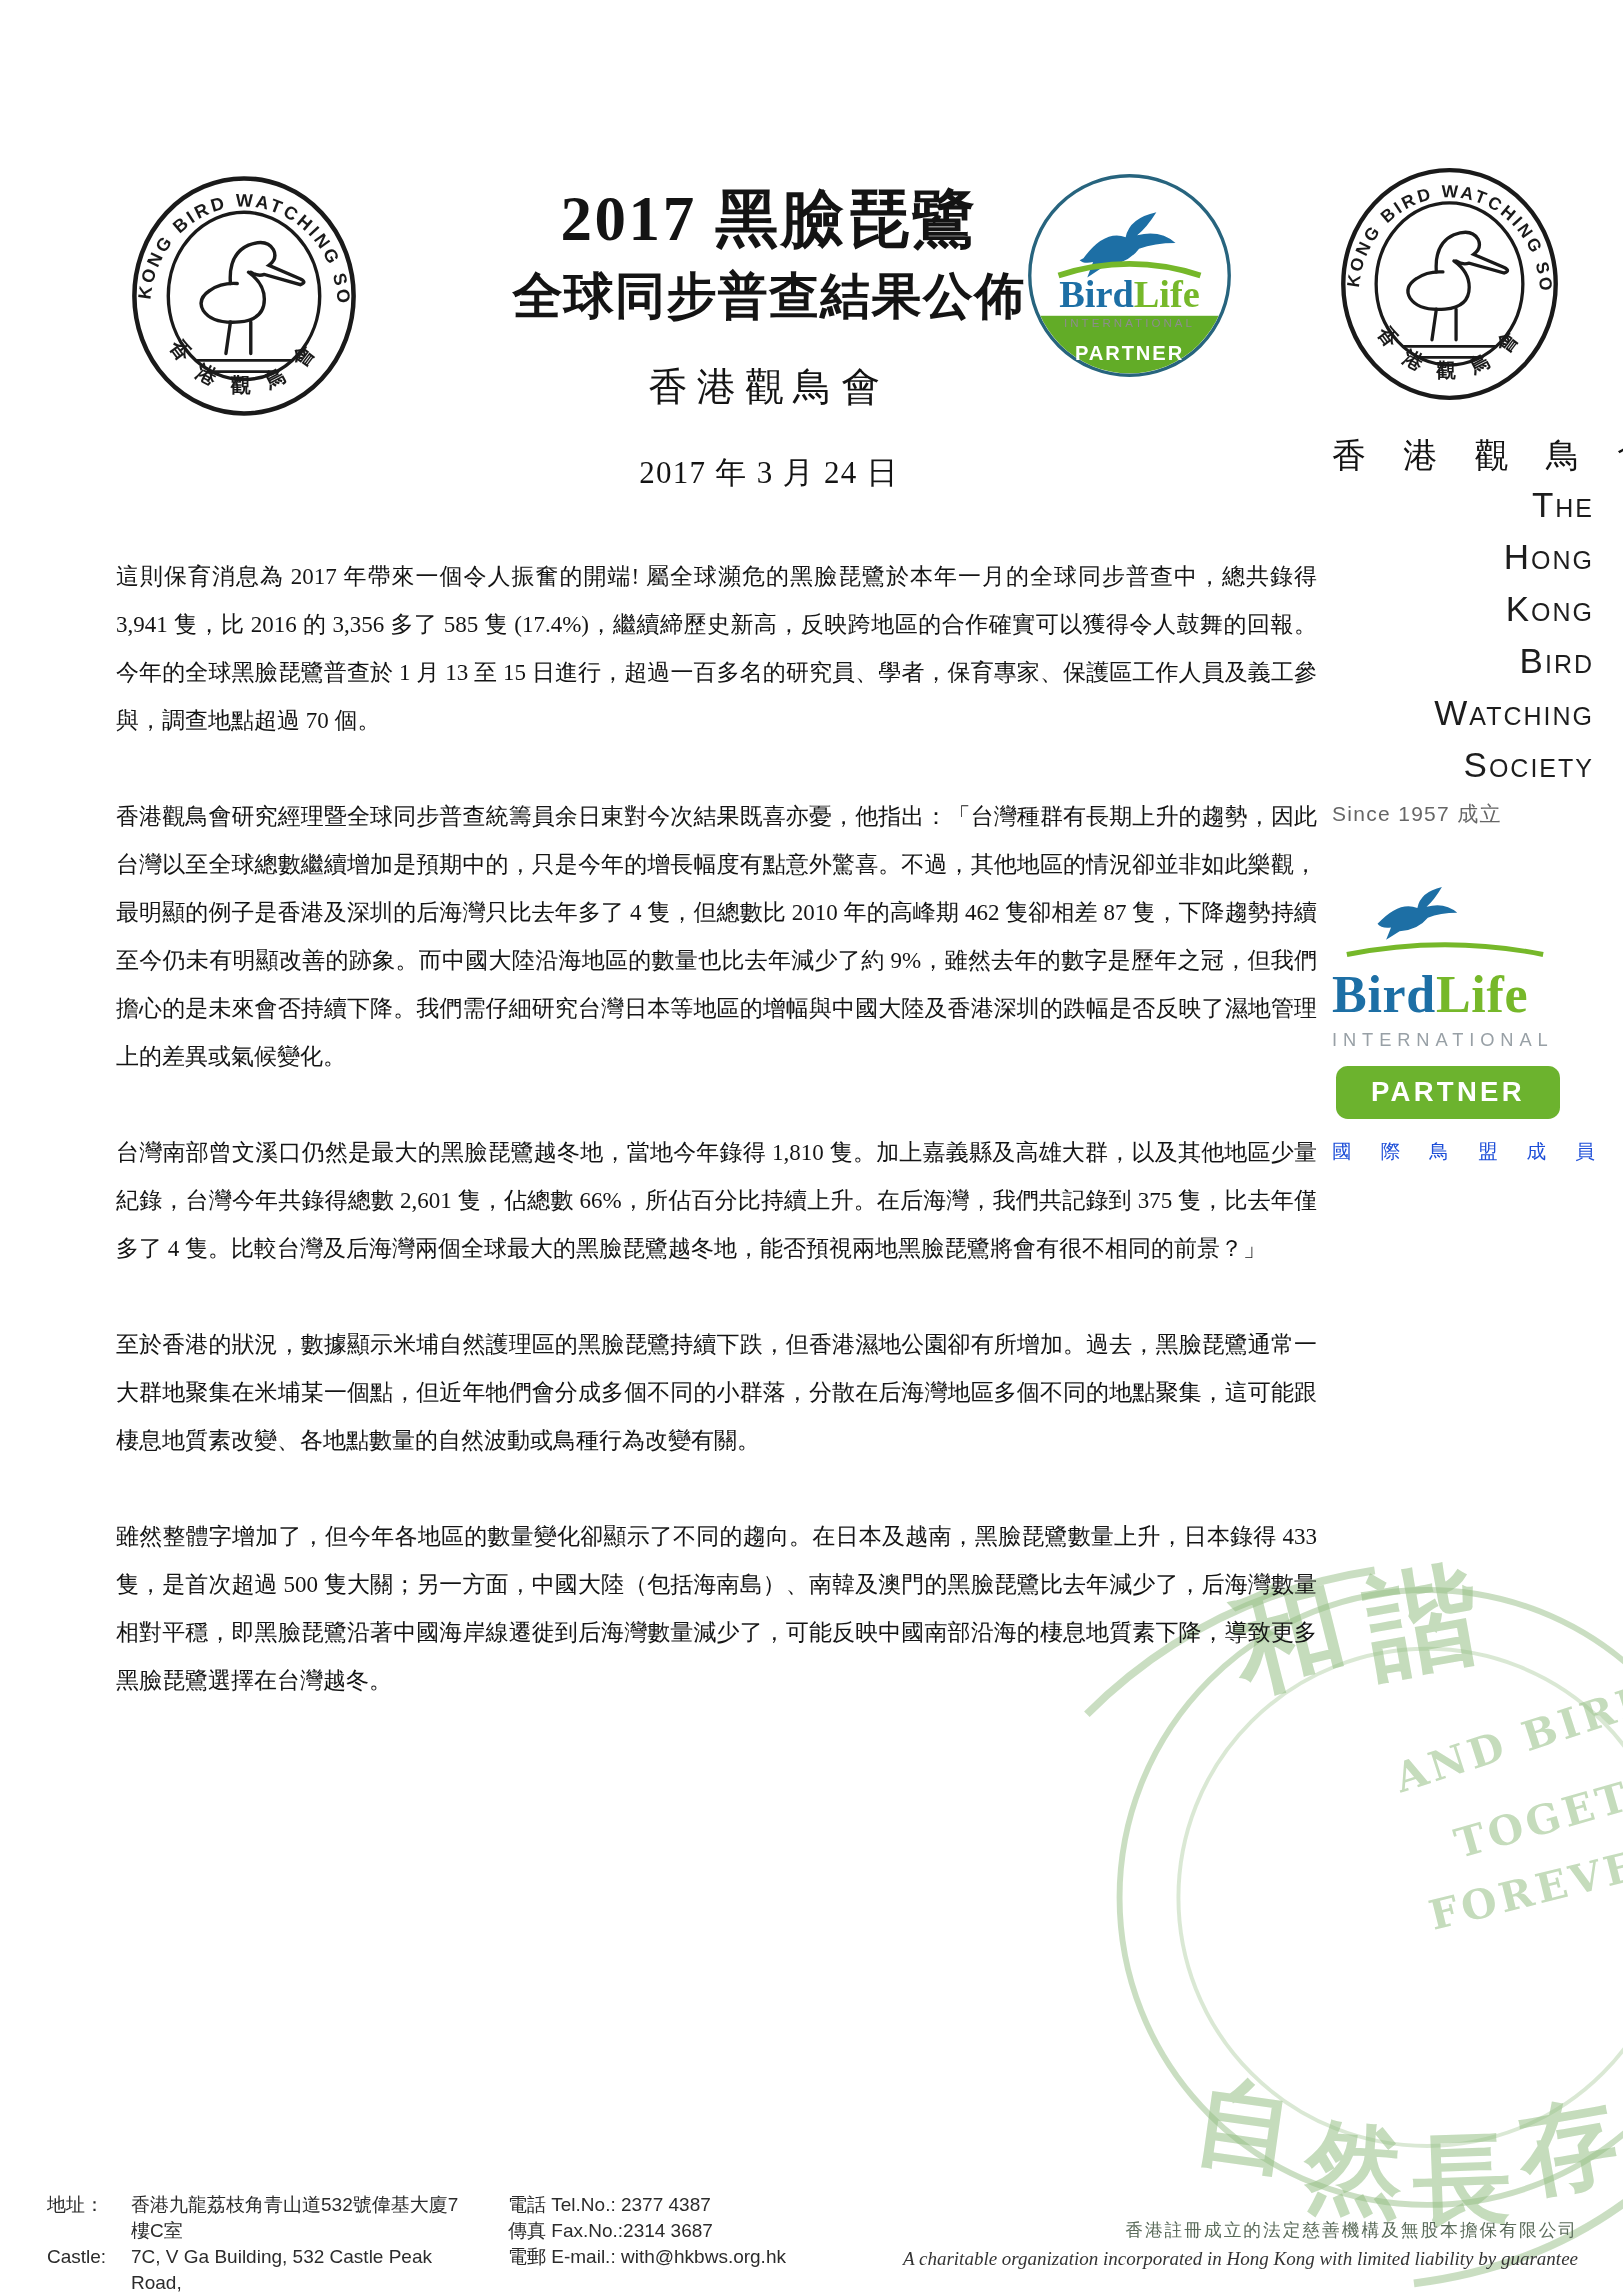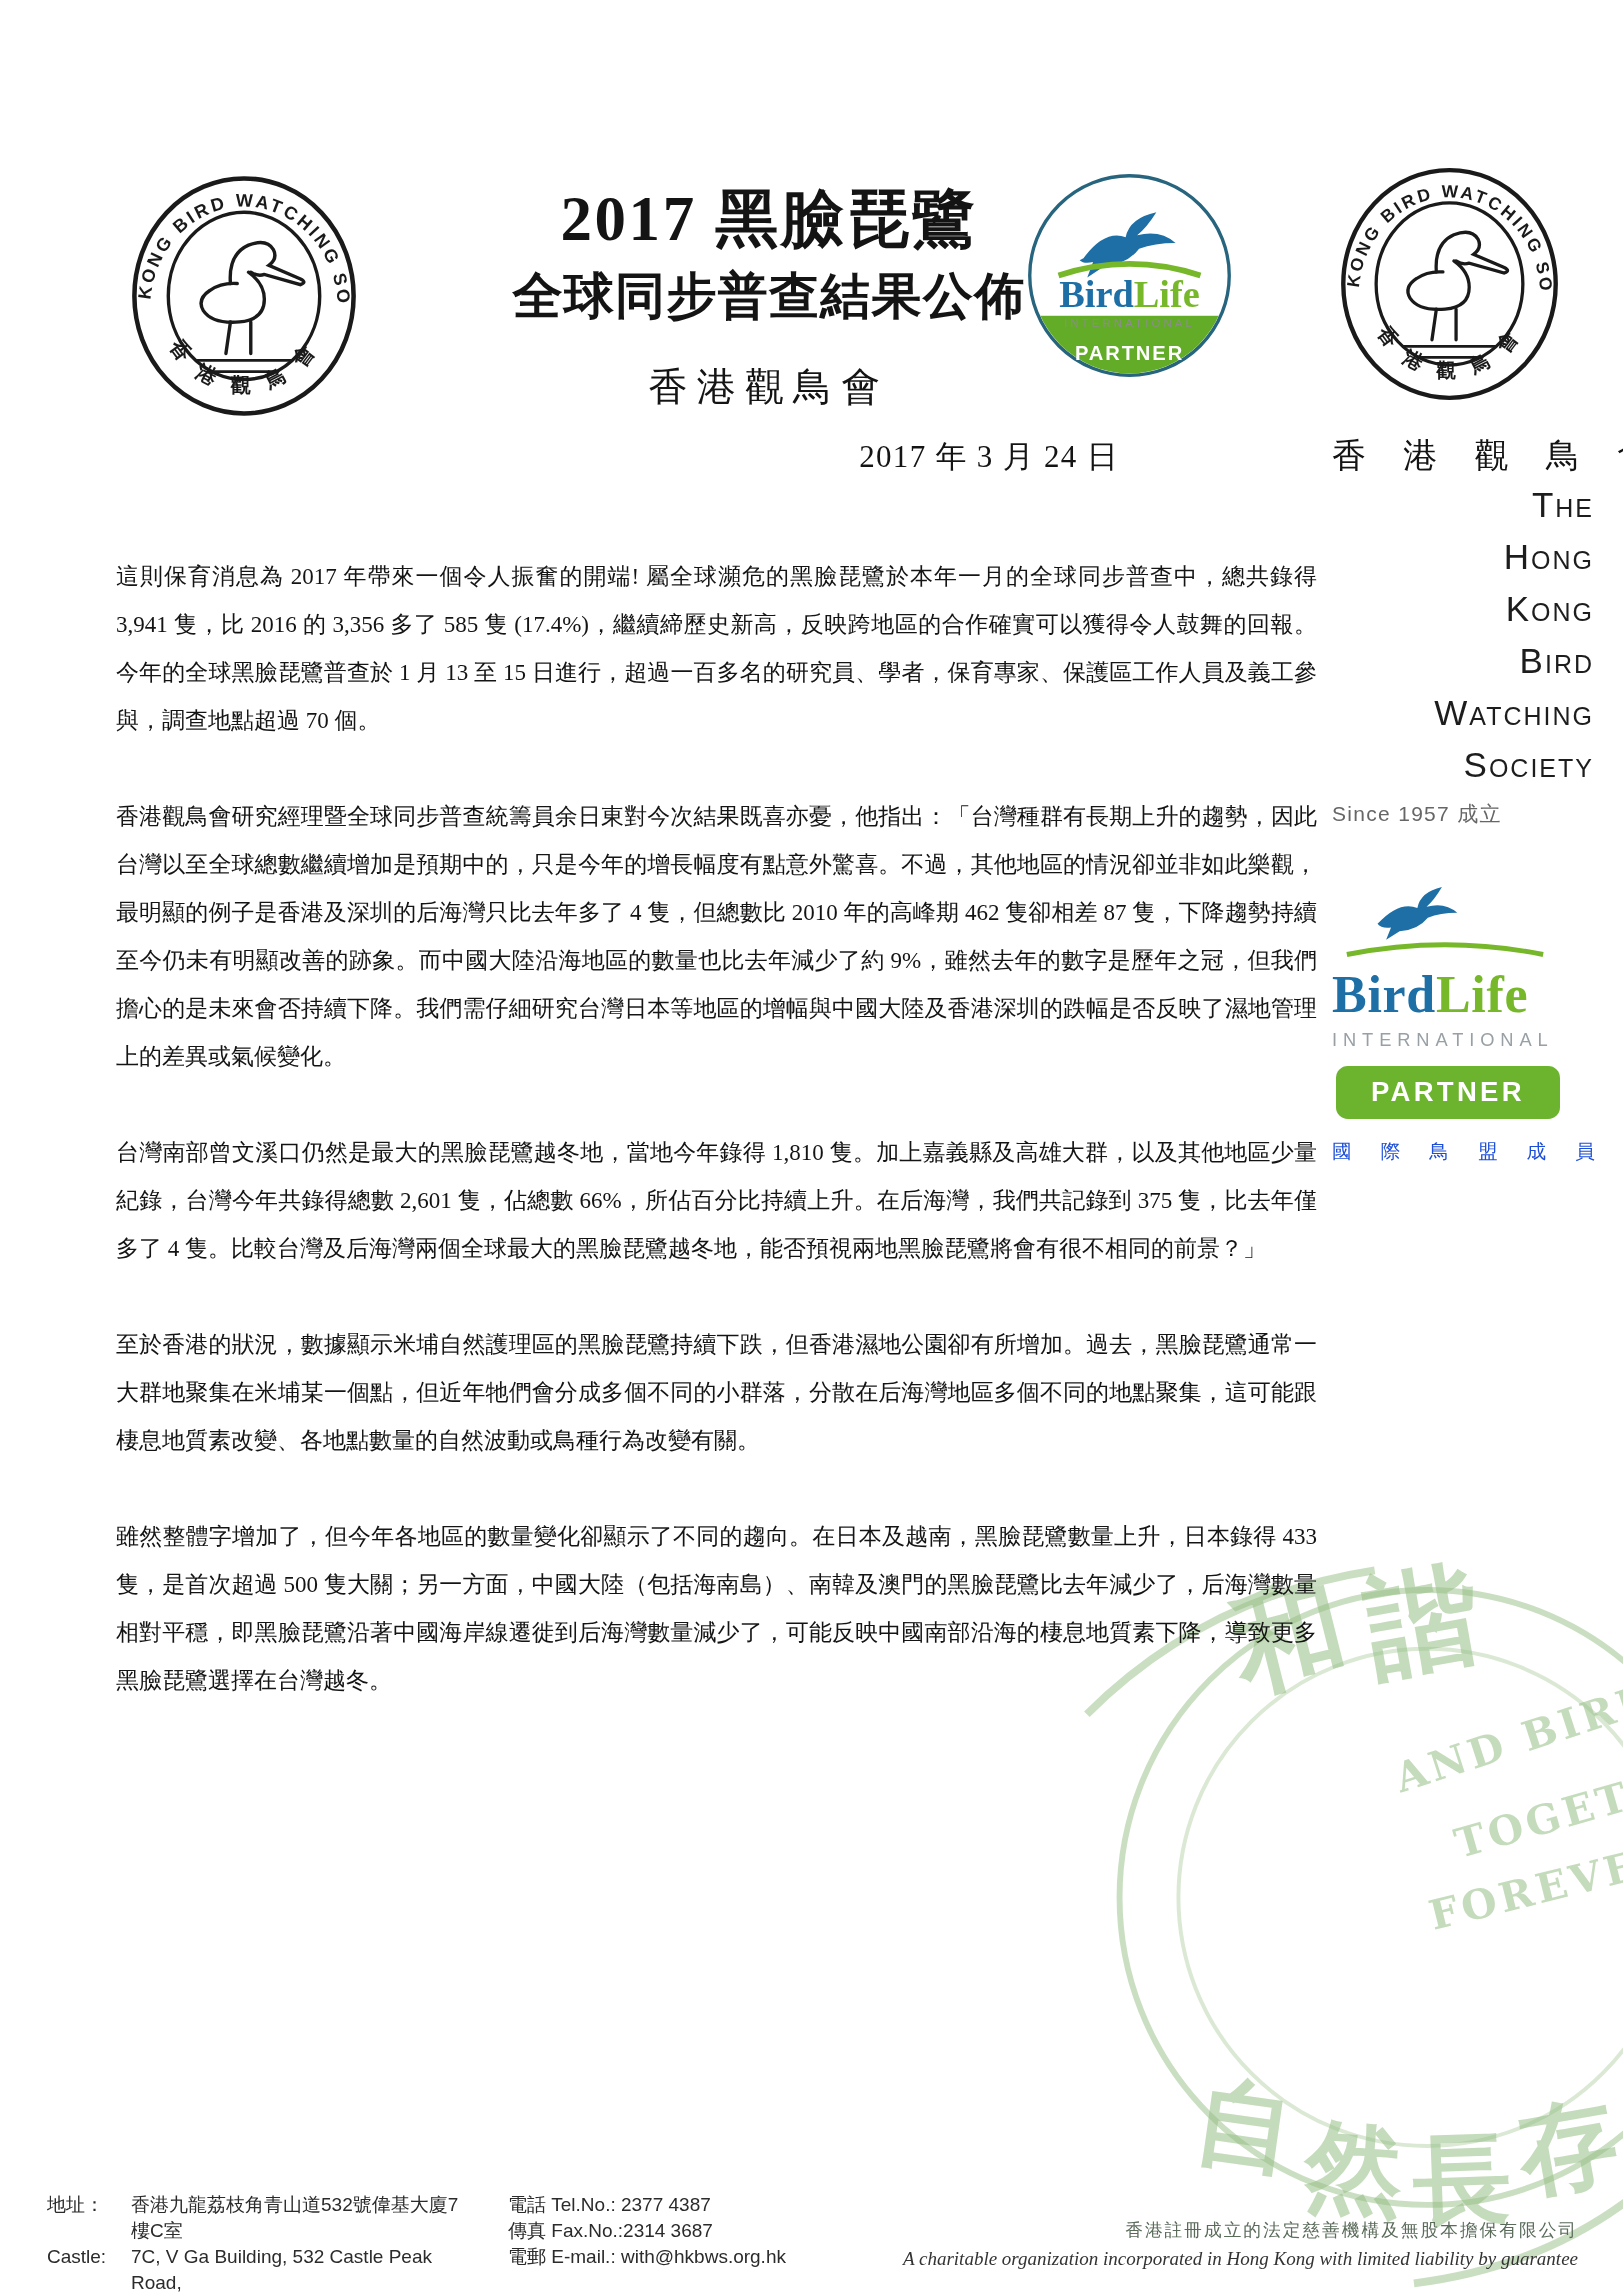--- a/index.html
+++ b/index.html
@@ -12,21 +12,21 @@
     font-family:"Liberation Serif","DejaVu Serif",serif;
     color:#141414;
   }
   
   .seal-left{position:absolute;left:131px;top:173px;width:226px;height:247px;z-index:2;}
   .seal-svg{width:100%;height:100%;}
   .title-block{position:absolute;left:419px;top:185px;width:700px;text-align:center;z-index:2;}
   .doc-title{font-size:63px;font-weight:700;letter-spacing:2.6px;line-height:1.1;}
   .doc-subtitle{font-size:50px;font-weight:600;margin-top:9.2px;letter-spacing:1.3px;}
   .doc-org{font-size:39px;margin-top:30px;letter-spacing:9.2px;}
-  .doc-date{font-size:31px;margin-top:22px;letter-spacing:1.3px;text-align:right;}
+  .doc-date{font-size:31px;margin-top:38px;letter-spacing:1.3px;}
   .badge-center{position:absolute;left:1024px;top:170px;width:211px;height:211px;z-index:2;}
   
   .sidebar{position:absolute;left:1332px;top:164px;width:262px;z-index:2;}
   .seal-right{width:219px;height:241px;margin-left:7.9px;}
   .sb-cn{font-size:34px;letter-spacing:14.4px;margin-top:26px;white-space:nowrap;}
   .sb-en{font-family:"Liberation Sans","DejaVu Sans",sans-serif;font-weight:500;
          font-variant:small-caps;font-size:35px;line-height:52px;letter-spacing:2px;color:#1d1d1d;text-align:right;}
   .sb-since{font-family:"Liberation Sans",sans-serif;font-size:21px;color:#666;margin-top:9.2px;letter-spacing:1.3px;}
   .birdlife2{margin-top:48px;}
   .bl2-art{width:226px;height:92px;display:block;}

